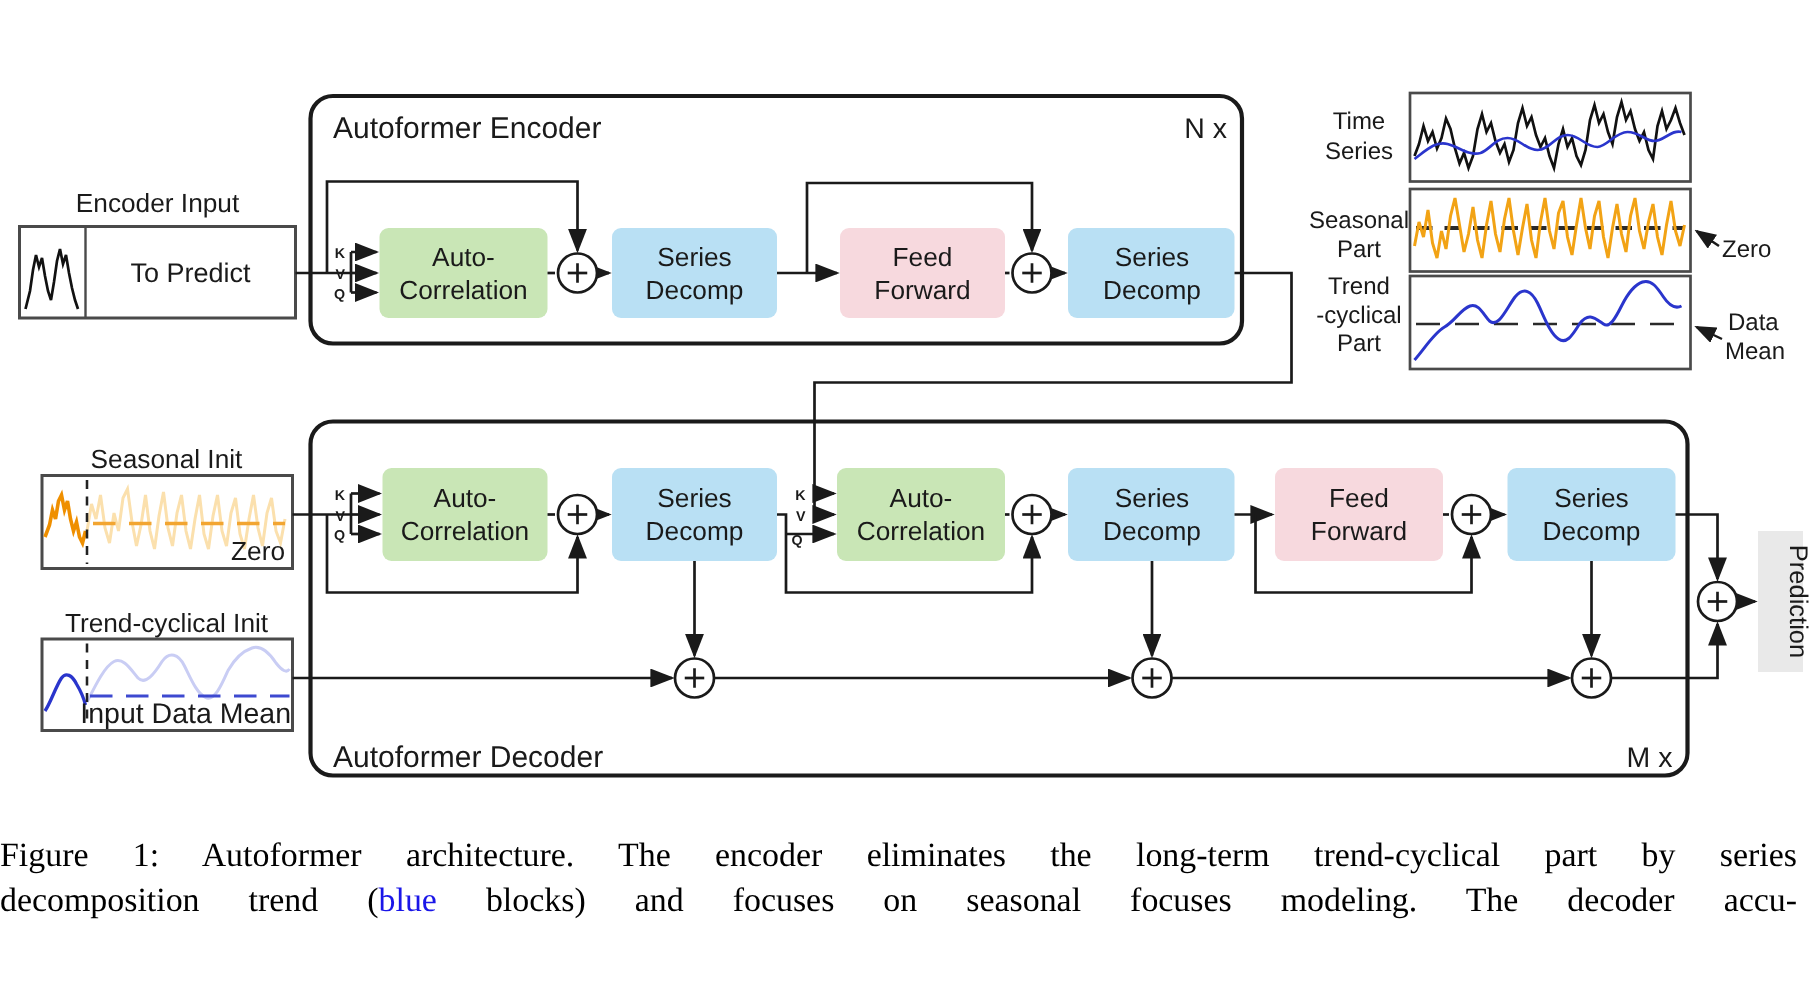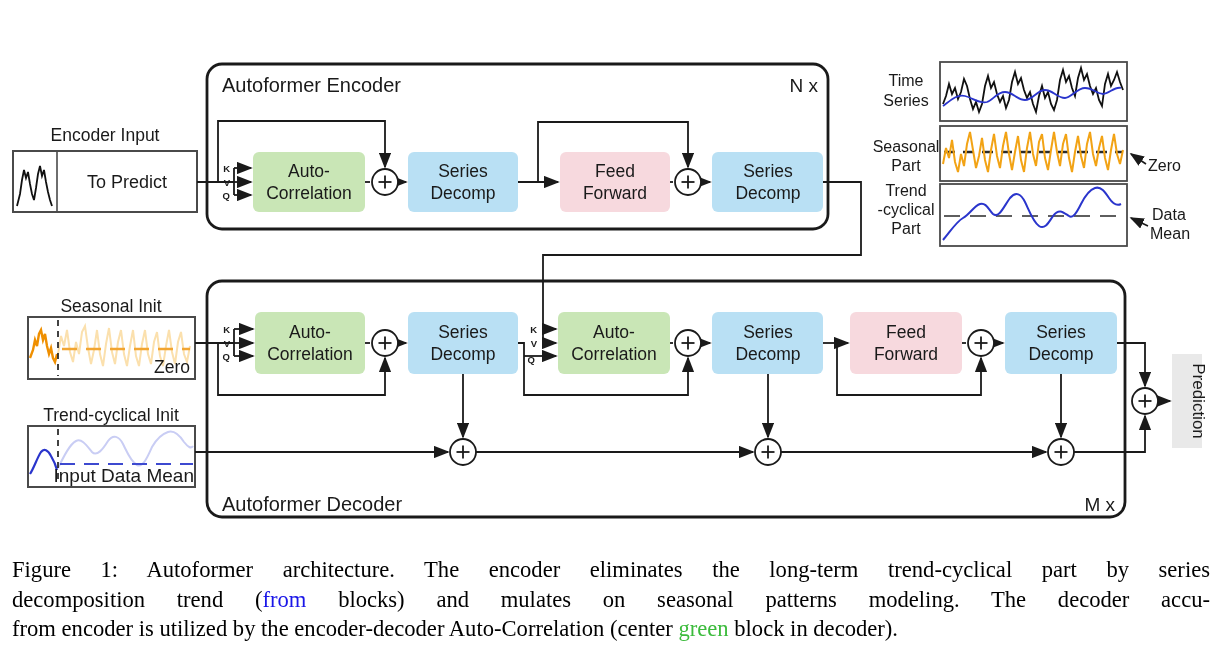--- a/index.html
+++ b/index.html
@@ -1,19 +1,19 @@
 <!DOCTYPE html>
 <html><head>
 <meta charset="utf-8">
 <style>
   html,body{margin:0;padding:0;background:#ffffff;}
   #page{position:relative;width:1212px;height:667px;background:#ffffff;overflow:hidden;
         font-family:"Liberation Sans",sans-serif;margin-top:24px;}
   #diagram{position:absolute;left:0;top:0;}
-  #caption{position:absolute;left:12px;top:531px;width:1198px;
+  #caption{position:absolute;left:0;top:531px;width:1198px;
            font-family:"Liberation Serif",serif;font-size:22.6px;line-height:29.6px;color:#000;}
   .cap-line{text-align:justify;text-align-last:justify;white-space:nowrap;}
   .cap-line.last{text-align-last:left;}
   .blue-word{color:#1a16e8;}
   .green-word{color:#3cbb3c;}
   text{font-family:"Liberation Sans",sans-serif;fill:#1a1a1a;}
   .blocklbl{font-size:17.5px;}
   .hdr{font-size:20px;}
   .rep{font-size:19px;}
   .smlbl{font-size:16px;}
@@ -214,16 +214,15 @@
     <rect x="940" y="160" width="187" height="62" fill="#ffffff" stroke="#4a4a4a" stroke-width="1.8"></rect>
     <line x1="944" y1="192" x2="1123" y2="192" stroke="#2a2a2a" stroke-width="1.6" stroke-dasharray="16 10"></line>
     <path d="M943,216 C950,208 956,198 963,194 C970,190 974,182 980,180 C986,178 989,186 993,190 C999,195 1004,182 1010,174 C1016,167 1021,170 1025,178 C1029,186 1033,198 1039,202 C1045,206 1049,198 1053,192 C1059,184 1063,188 1069,192 C1073,195 1077,188 1081,180 C1085,172 1089,166 1095,164 C1101,162 1105,168 1109,174 C1113,180 1117,182 1121,180" fill="none" stroke="#2a35cc" stroke-width="2"></path>
     <text class="smlbl" x="1152" y="196">Data</text>
     <text class="smlbl" x="1150" y="215">Mean</text>
     <line x1="1148" y1="202" x2="1131" y2="194" stroke="#1a1a1a" stroke-width="1.6" marker-end="url(#ah)"></line>
   </svg>
 
   <div id="caption">
     <div class="cap-line"><span>Figure 1: Autoformer architecture. The encoder eliminates the long-term trend-cyclical part by series</span></div>
-    <div class="cap-line"><span>decomposition trend (</span><span class="blue-word">from</span><span> blocks) and mulates on seasonal patterns modeling. The decoder accu-</span></div>
-    <div class="cap-line last"><span>from encoder is utilized by the encoder-decoder Auto-Correlation (center </span><span class="green-word">green</span><span> block in decoder).</span></div>
+    <div class="cap-line"><span>decomposition trend (</span><span class="blue-word">blue</span><span> blocks) and focuses on seasonal focuses modeling. The decoder accu-</span></div>
   </div>
 </div>
 
 </body></html>

